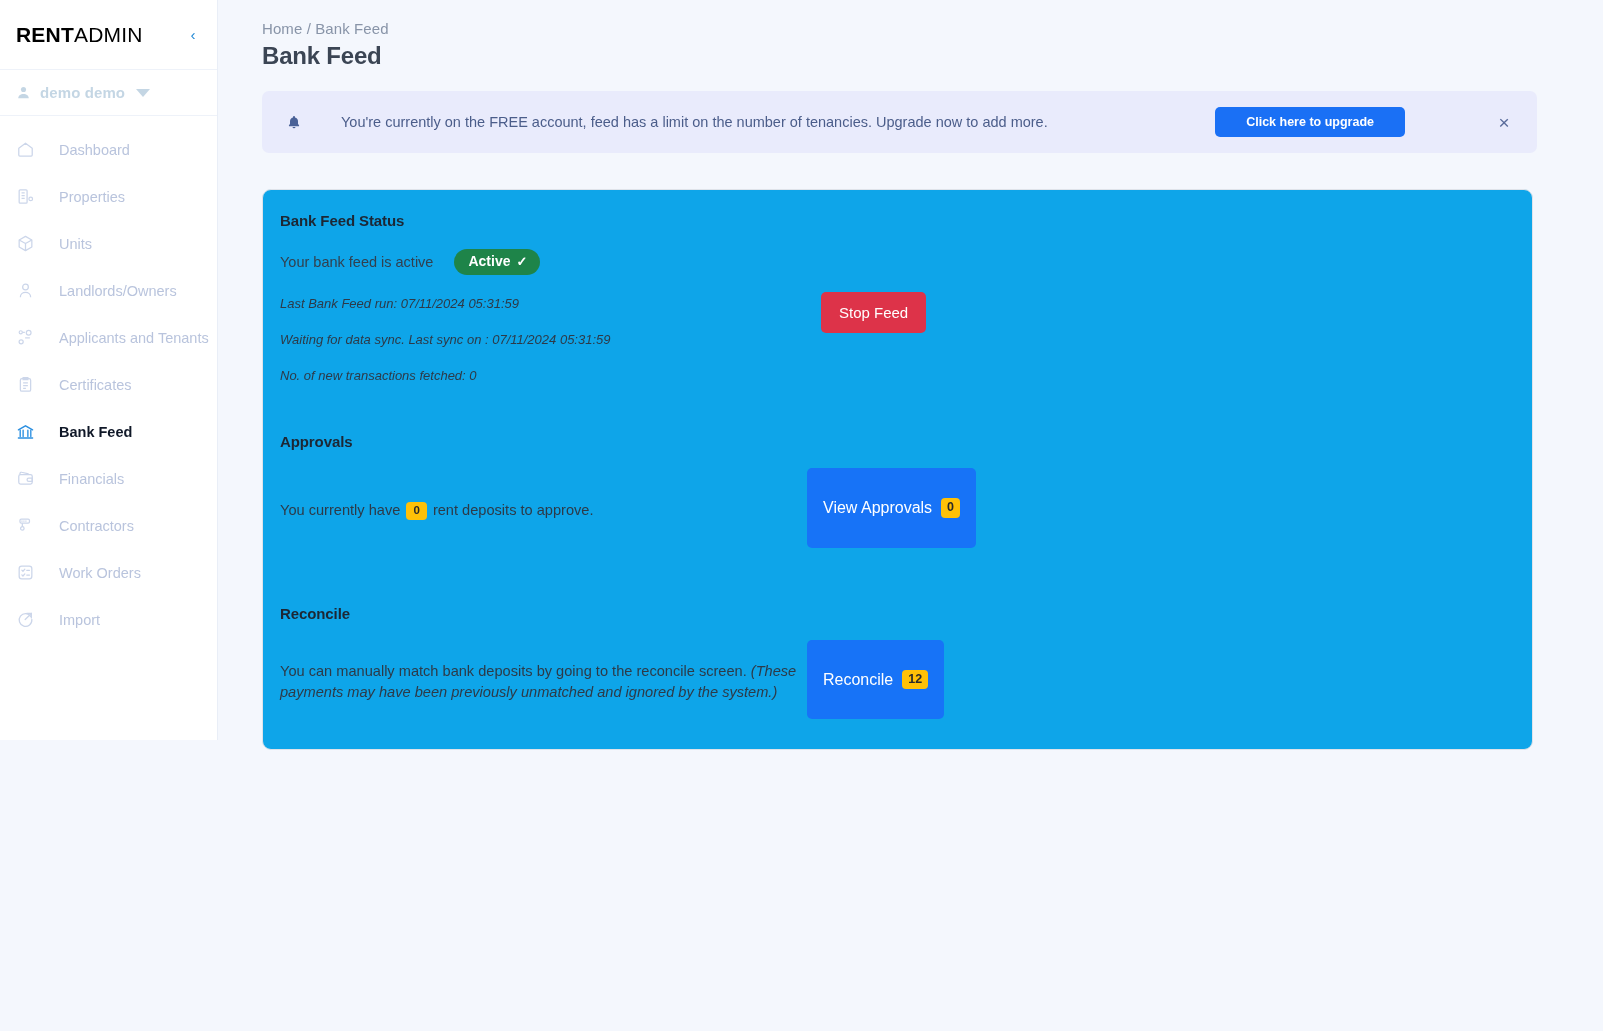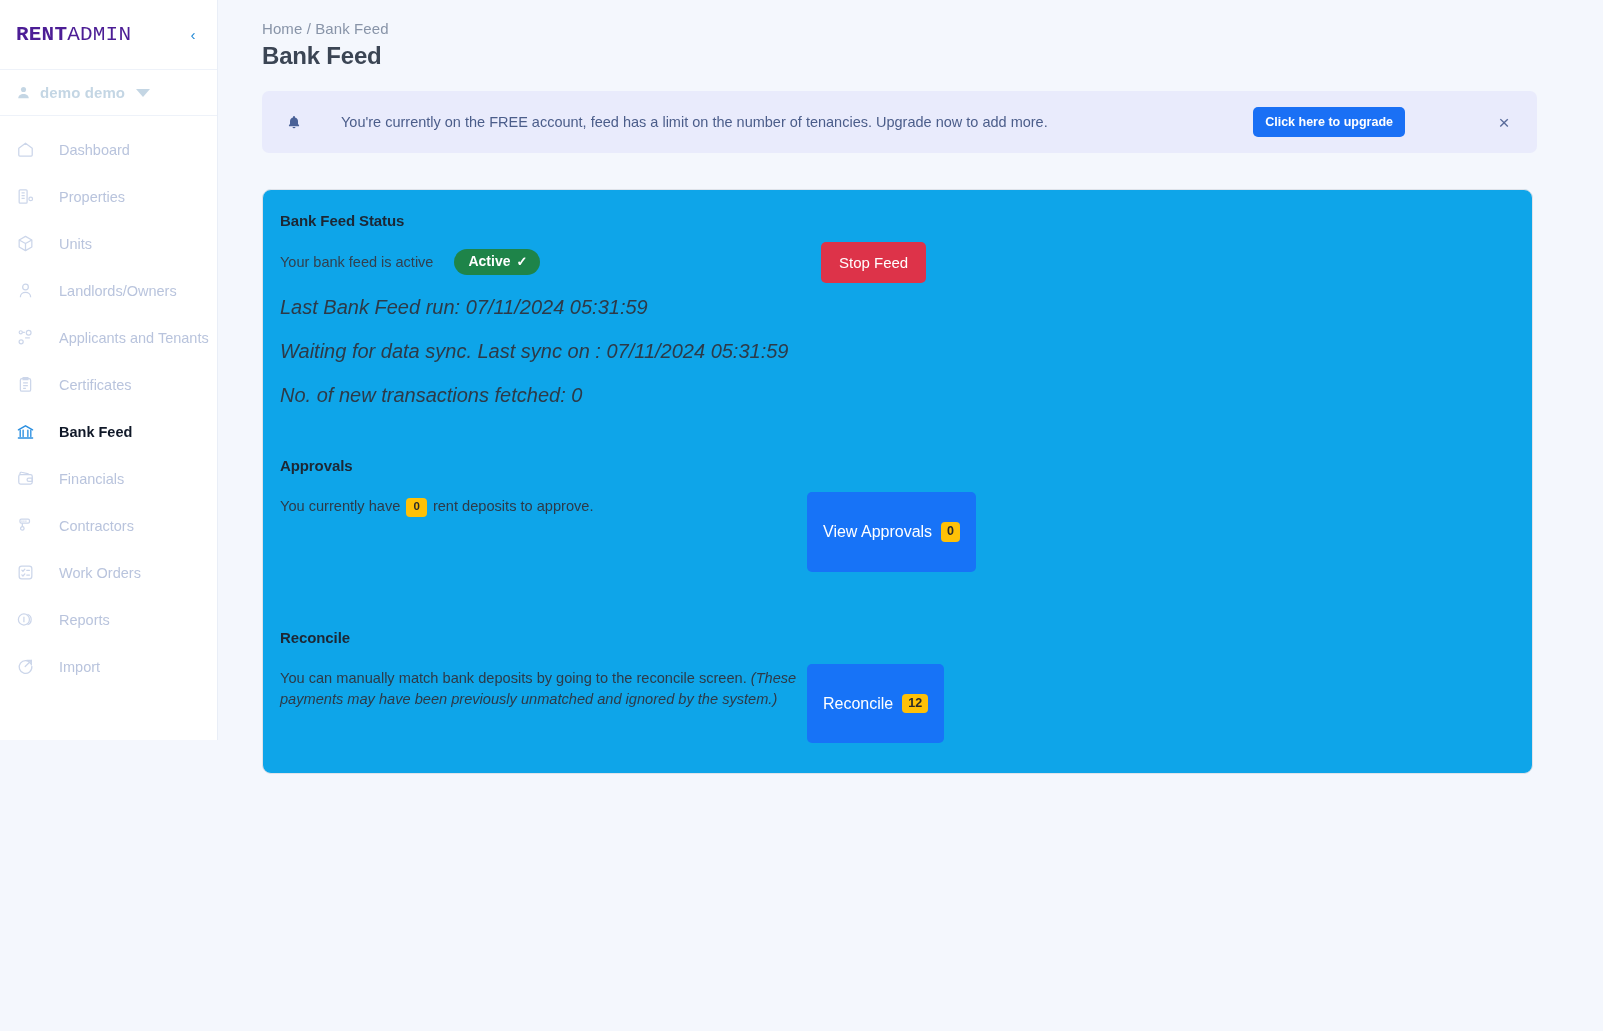--- a/index.html
+++ b/index.html
@@ -38,23 +38,22 @@
   .brand-row {
     height: 70px;
     display: flex;
     align-items: center;
     padding: 0 14px 0 16px;
     border-bottom: 1px solid #eef2f9;
   }
   .brand {
     font-size: 21px;
     letter-spacing: .2px;
-    color: #4c1d95;
+    color: #000000;
     white-space: nowrap;
-    font-family: Liberation Mono, monospace;
   }
   .brand b { font-weight: 700; }
   .brand span { font-weight: 400; }
   .collapse-btn {
     margin-left: auto;
     width: 20px;
     height: 20px;
     display: flex;
     align-items: center;
     justify-content: center;
@@ -170,21 +169,21 @@
   }
   .upgrade-btn {
     margin-left: auto;
     background: #1a70f5;
     color: #ffffff;
     border: none;
     border-radius: 5px;
     font-family: inherit;
     font-size: 12.5px;
     font-weight: 700;
-    padding: 8px 12px;
+    padding: 8px 31px;
     cursor: pointer;
     white-space: nowrap;
   }
   .banner-close {
     margin-left: 88px;
     width: 22px; height: 22px;
     display: flex; align-items: center; justify-content: center;
     background: none; border: none; cursor: pointer;
     color: #5a6c9b;
     font-size: 19px;
@@ -205,21 +204,21 @@
   .section-title {
     font-size: 15px;
     font-weight: 700;
     color: #1d2734;
     letter-spacing: -.1px;
     padding-left: 0;
   }
 
   .row {
     display: flex;
-    align-items: flex-start;
+    align-items: center;
   }
   .row-left { width: 527px; flex: 0 0 527px; }
   .row-right { flex: 1; }
 
   .status-line {
     display: flex;
     align-items: center;
     gap: 21px;
     margin-top: 20px;
   }
@@ -235,21 +234,21 @@
     border-radius: 999px;
     padding: 5px 13px 6px 14px;
     display: inline-flex;
     align-items: center;
     gap: 6px;
     line-height: 1.1;
   }
   .pill-active .tick { font-size: 13px; font-weight: 700; }
 
   .meta-line {
-    font-size: 20px;
+    font-size: 13px;
     font-style: italic;
     color: #2d3a48;
     margin-top: 21px;
   }
 
   .btn {
     border: none;
     border-radius: 5px;
     font-family: inherit;
     cursor: pointer;
@@ -436,30 +435,20 @@
         <span class="nav-ic">
           <svg width="19" height="19" viewBox="0 0 24 24" fill="none" stroke="currentColor" stroke-width="1.6" stroke-linecap="round">
               <rect x="4" y="4" width="16" height="16" rx="3.2"></rect>
               <path d="M7.4 9l1.4 1.4 2.4-2.6M7.4 15l1.4 1.4 2.4-2.6"></path>
               <path d="M13.6 9.3h3.4M13.6 15.3h3.4"></path>
             </svg>
         </span>
         <span class="nav-label">Work Orders</span>
       </a>
 
-      <a class="nav-item">
-        <span class="nav-ic">
-          <svg width="19" height="19" viewBox="0 0 24 24" fill="none" stroke="currentColor" stroke-width="1.6">
-              <circle cx="10" cy="12" r="7"></circle>
-              <path d="M14.5 5.4A7 7 0 0 1 14.5 18.6"></path>
-              <path d="M10 8.4v7.2"></path>
-            </svg>
-        </span>
-        <span class="nav-label">Reports</span>
-      </a>
 
       <a class="nav-item">
         <span class="nav-ic">
           <svg width="19" height="19" viewBox="0 0 24 24" fill="none" stroke="currentColor" stroke-width="1.6" stroke-linecap="round">
               <path d="M18.8 8.4A8 8 0 1 0 20 12"></path>
               <path d="M13.6 4.4h5.8v5.6"></path>
               <path d="M19.4 4.4 11.6 12"></path>
             </svg>
         </span>
         <span class="nav-label">Import</span>

